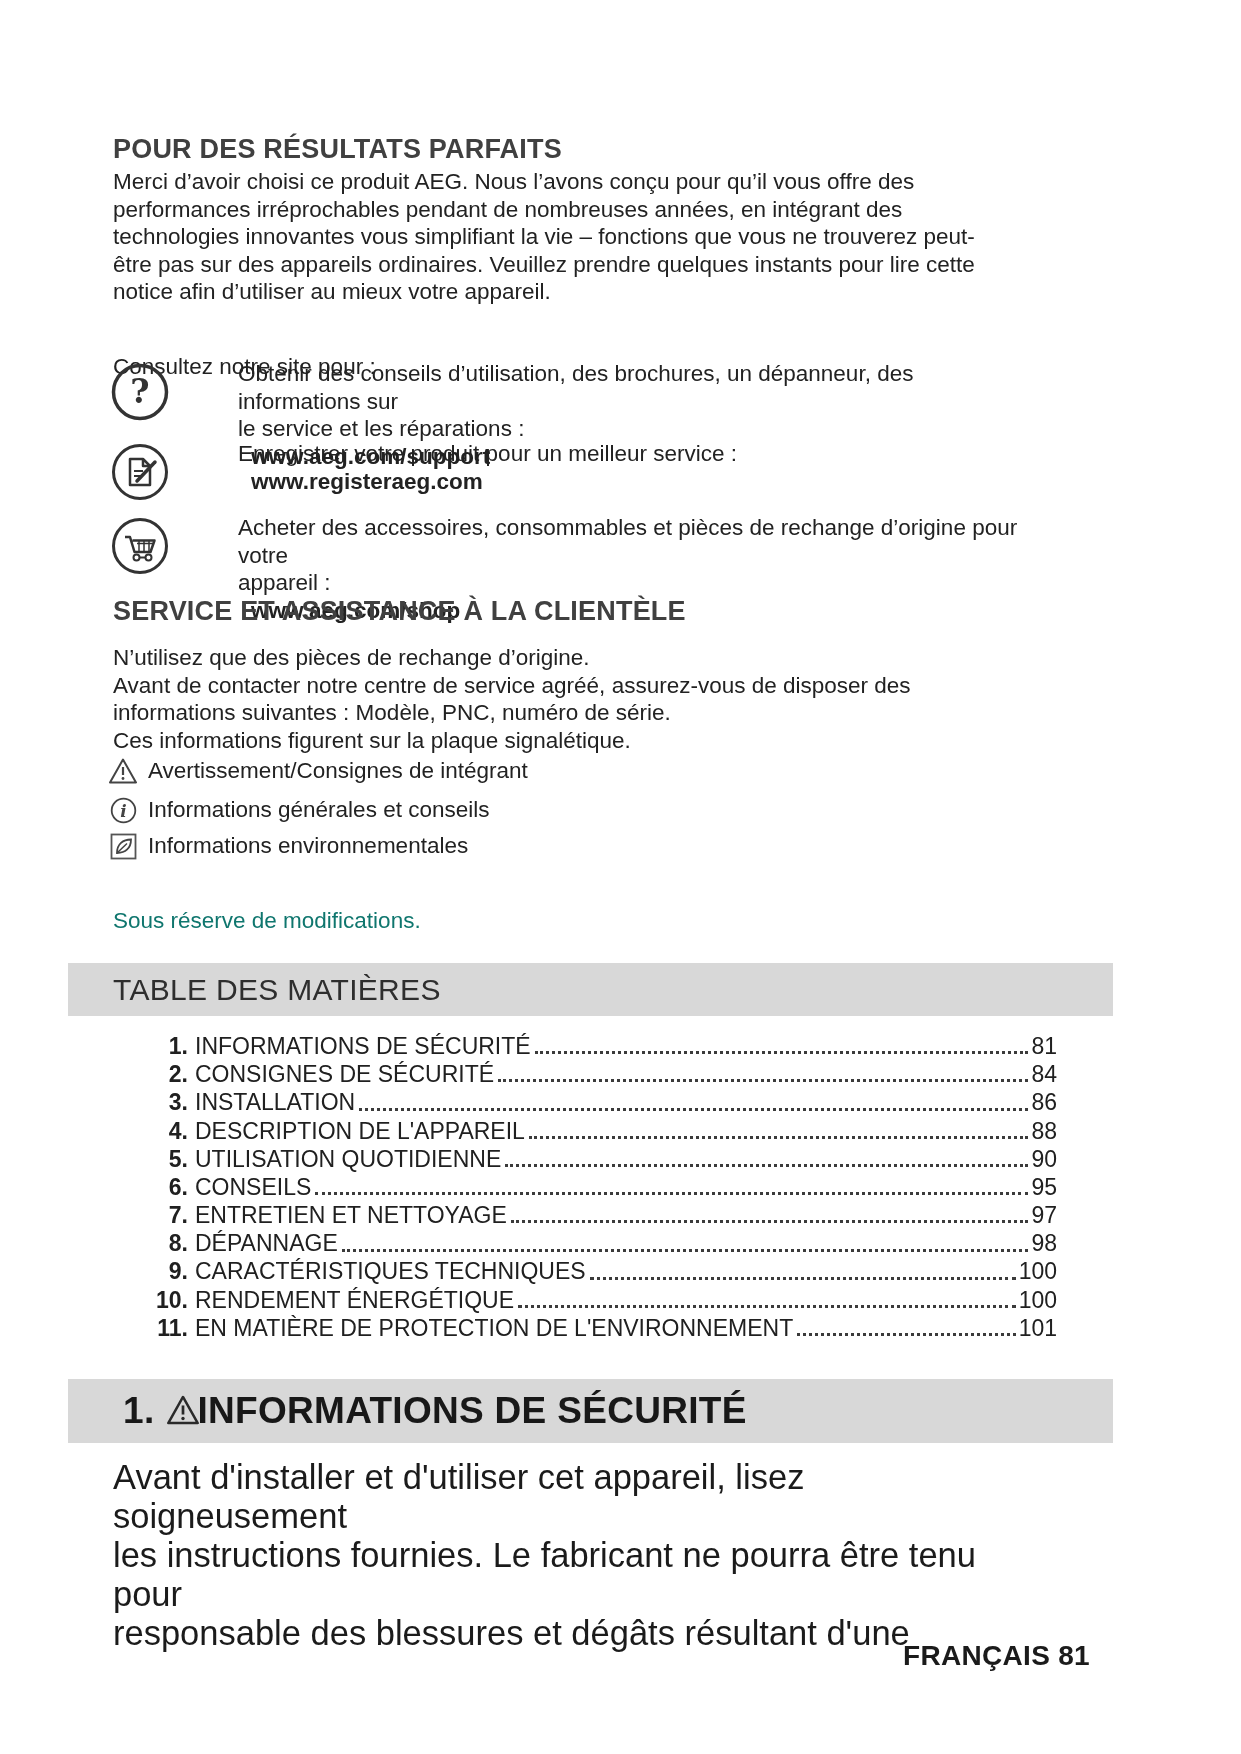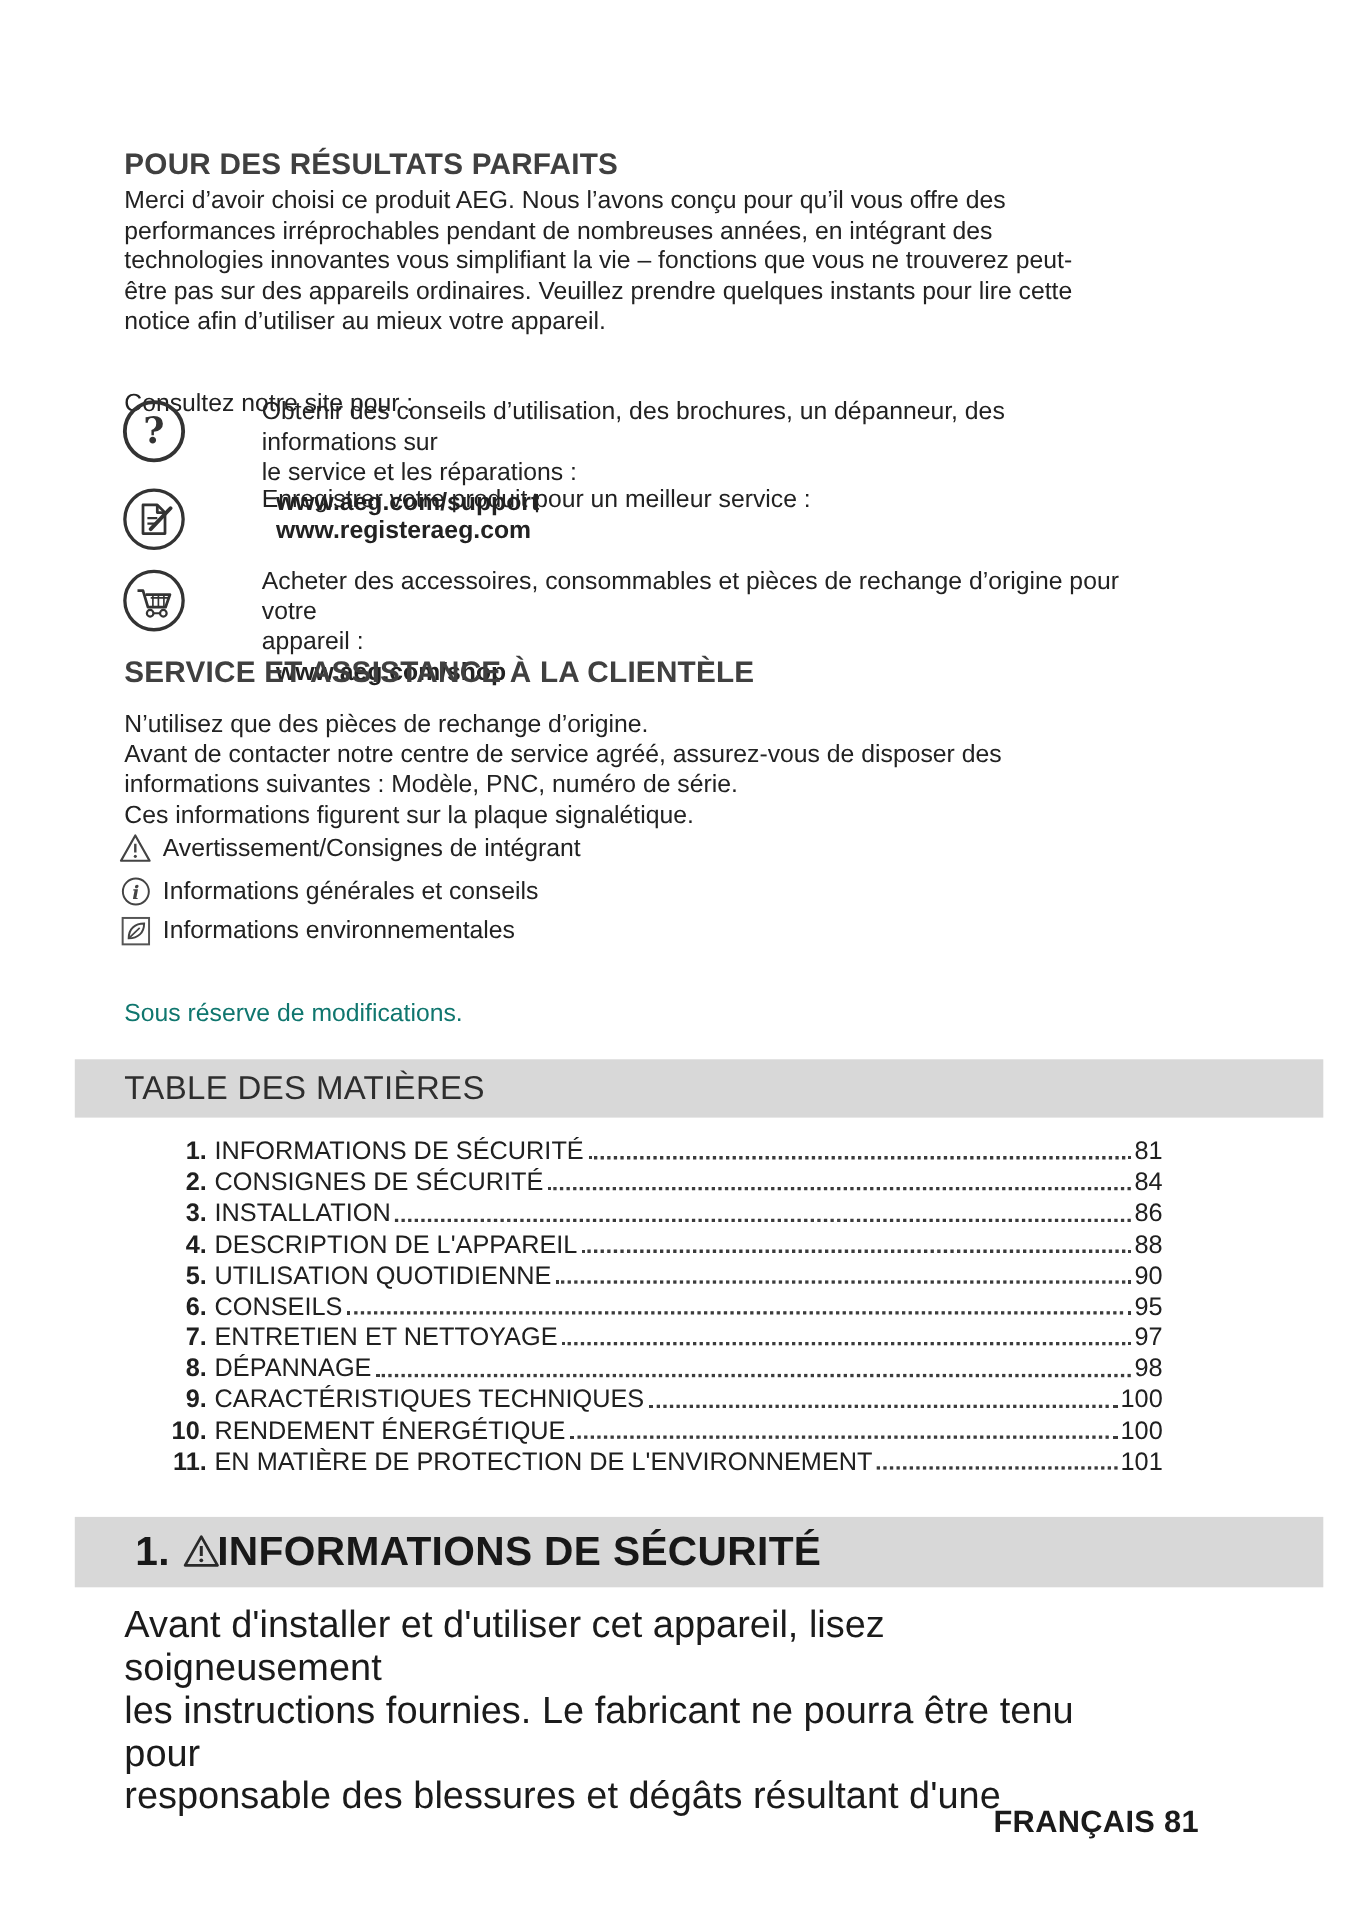--- a/index.html
+++ b/index.html
@@ -34,21 +34,21 @@
   .legend-row{
     left:110px;display:flex;align-items:center;gap:10px;
     font-size:22.5px;color:#222;height:30px;
   }
   .legend-icon{width:30px;height:30px;display:flex;align-items:center;justify-content:center;}
 
   .note-text{left:113px;font-size:22.5px;color:#0f766e;}
 
   
   .bar{
-    left:68px;width:1135px;background:#d8d8d8;
+    left:68px;width:1045px;background:#d8d8d8;
   }
   .bar-toc{top:963px;height:53px;}
   .bar-toc .bar-title{
     position:absolute;left:45px;top:0;line-height:53px;
     font-size:30px;color:#2e2e2e;letter-spacing:0.3px;
   }
   .bar-sec{top:1379px;height:64px;}
   .sec-title{
     position:absolute;left:55px;top:0;height:64px;
     display:flex;align-items:center;

